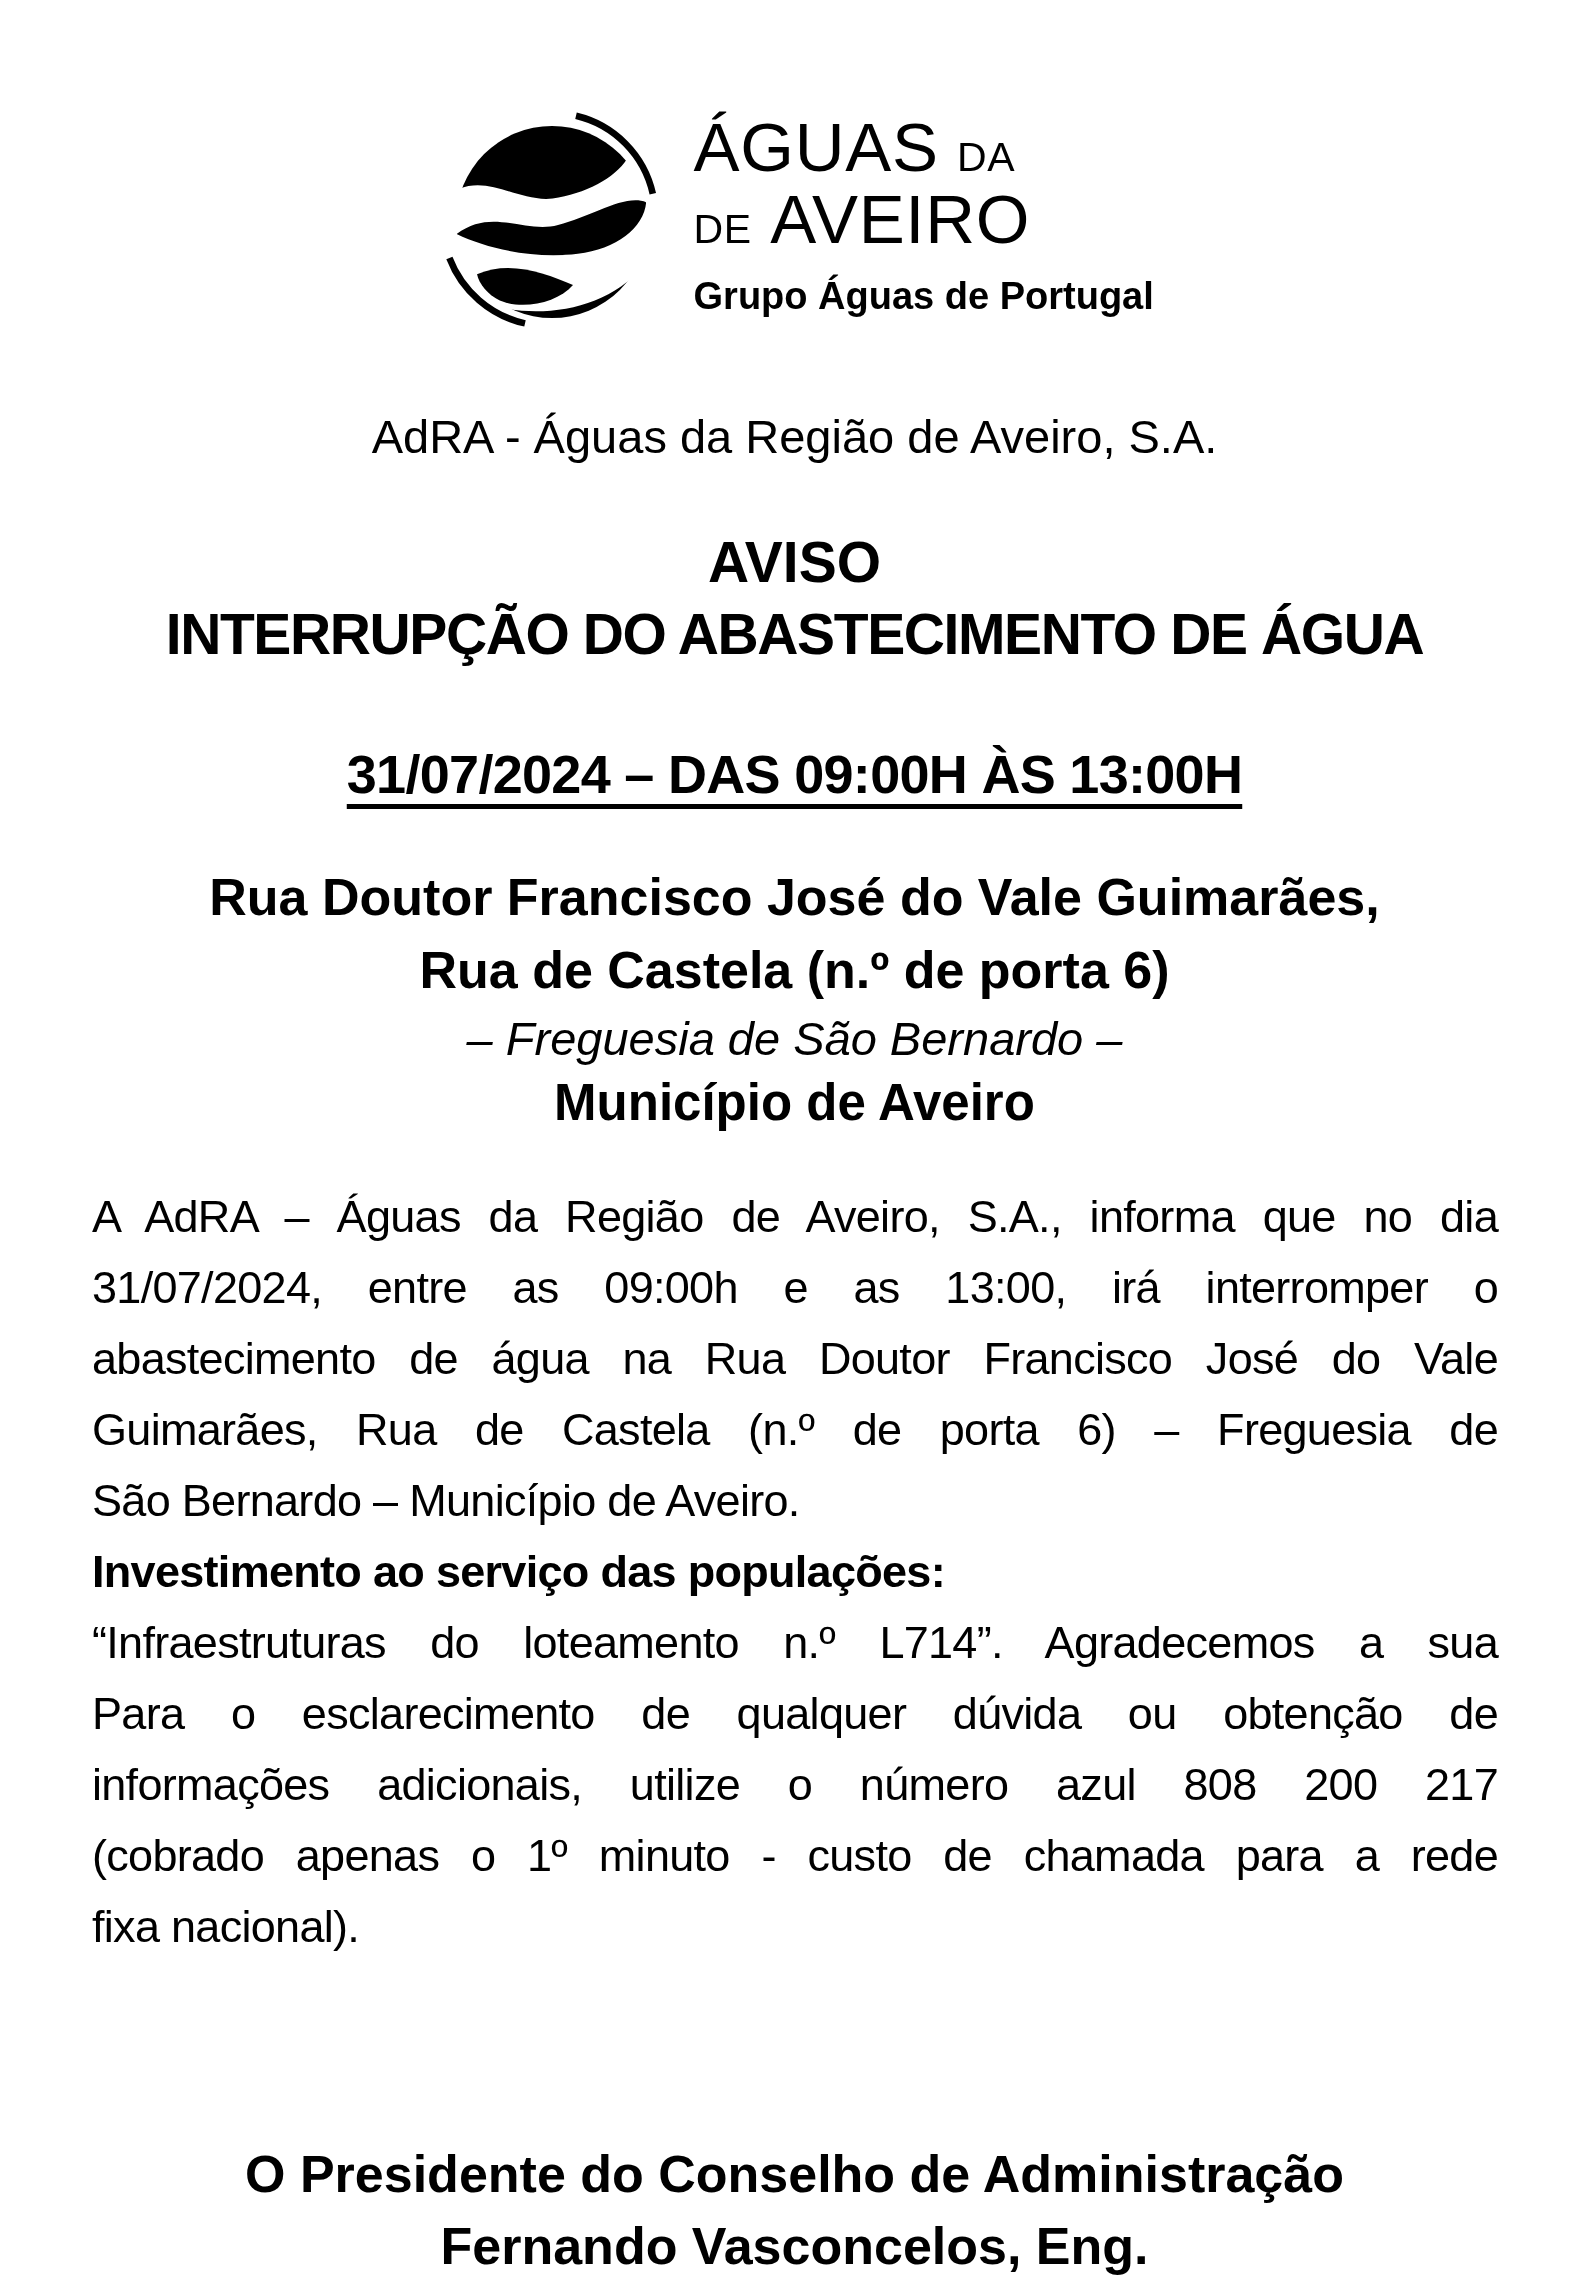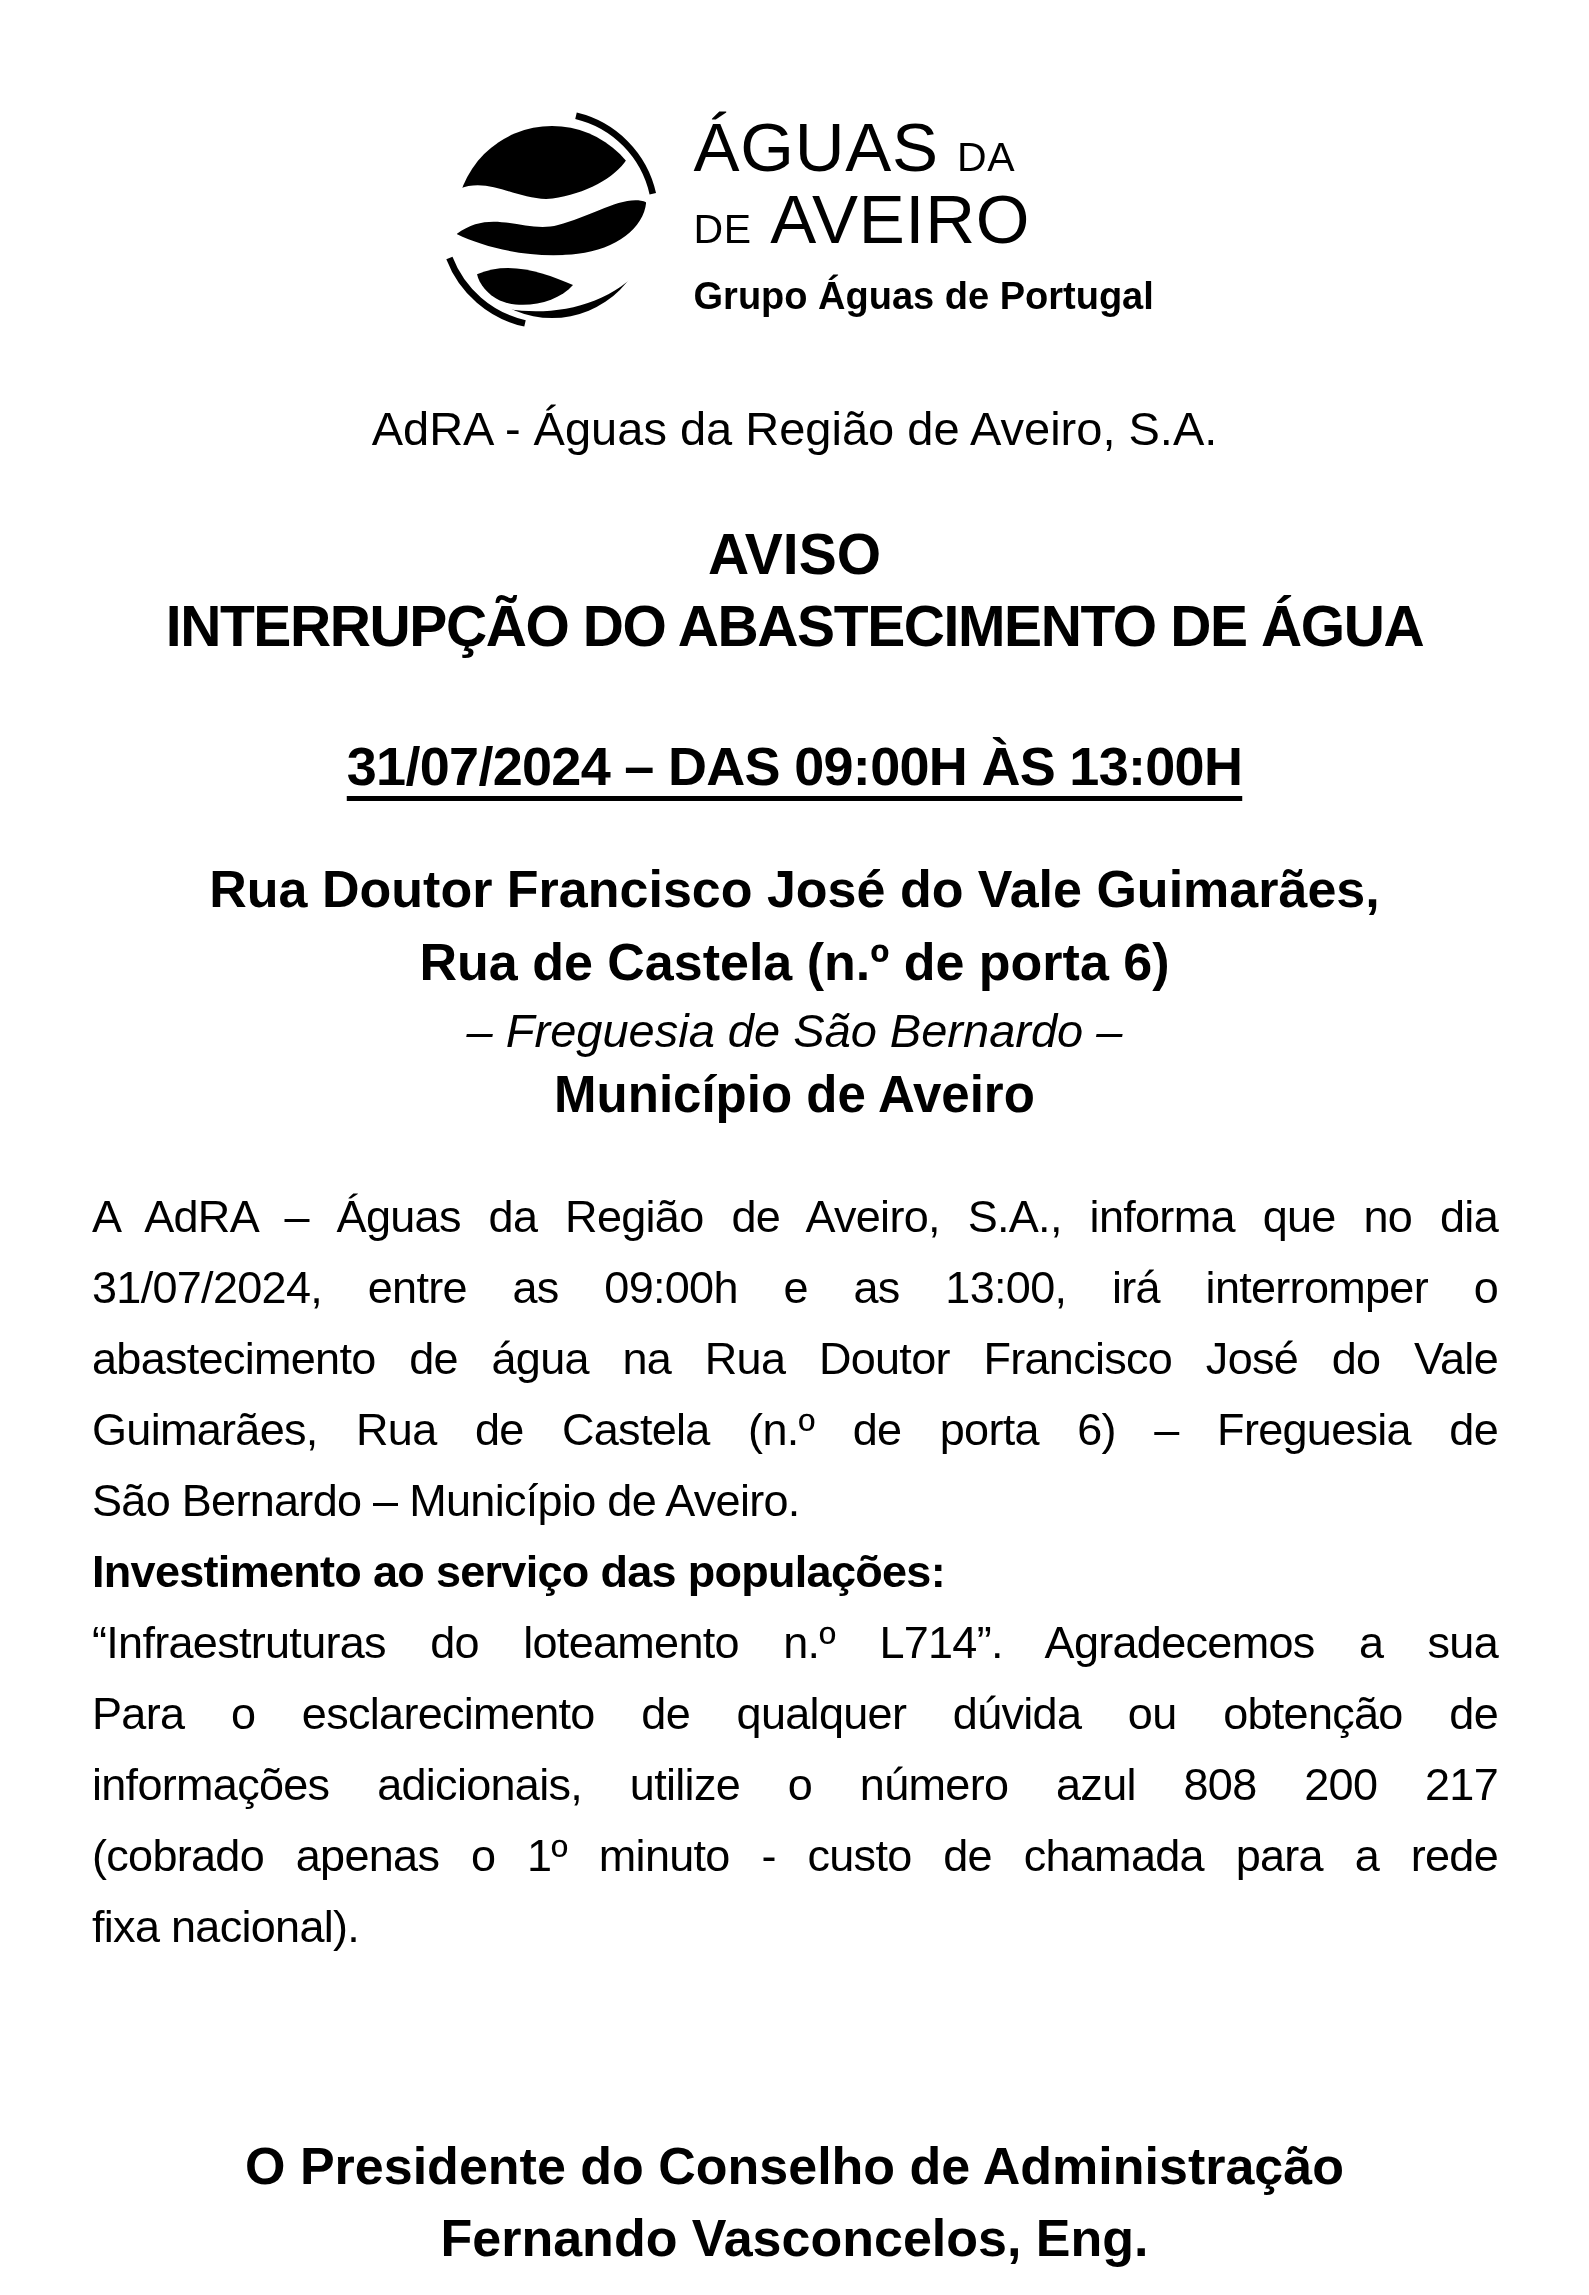--- a/index.html
+++ b/index.html
@@ -6,21 +6,21 @@
   .page{
     position:relative;
     width:1589px;height:2295px;
     background:#ffffff;
     color:#000000;
     font-family:"Liberation Sans","DejaVu Sans",sans-serif;
     overflow:hidden;
     margin:0 auto;
   }
   .abs{position:absolute;left:0;width:100%;}
-  .center{text-align:center;}
+  .center{text-align:center;margin-top:8px;}
   
   .logo-row{
     position:absolute;top:99px;left:0;width:100%;
     display:flex;justify-content:center;align-items:flex-start;gap:18.4px;
   }
   .logo-icon{width:240px;height:240px;flex:0 0 auto;}
   .logo-text{display:flex;flex-direction:column;padding-top:12.7px;}
   .logo-line{display:flex;align-items:baseline;gap:18.4px;white-space:nowrap;}
   .logo-big{font-size:69px;font-weight:400;letter-spacing:0.7px;line-height:1.05;}
   .logo-small{font-size:41px;font-weight:400;letter-spacing:0.7px;}

